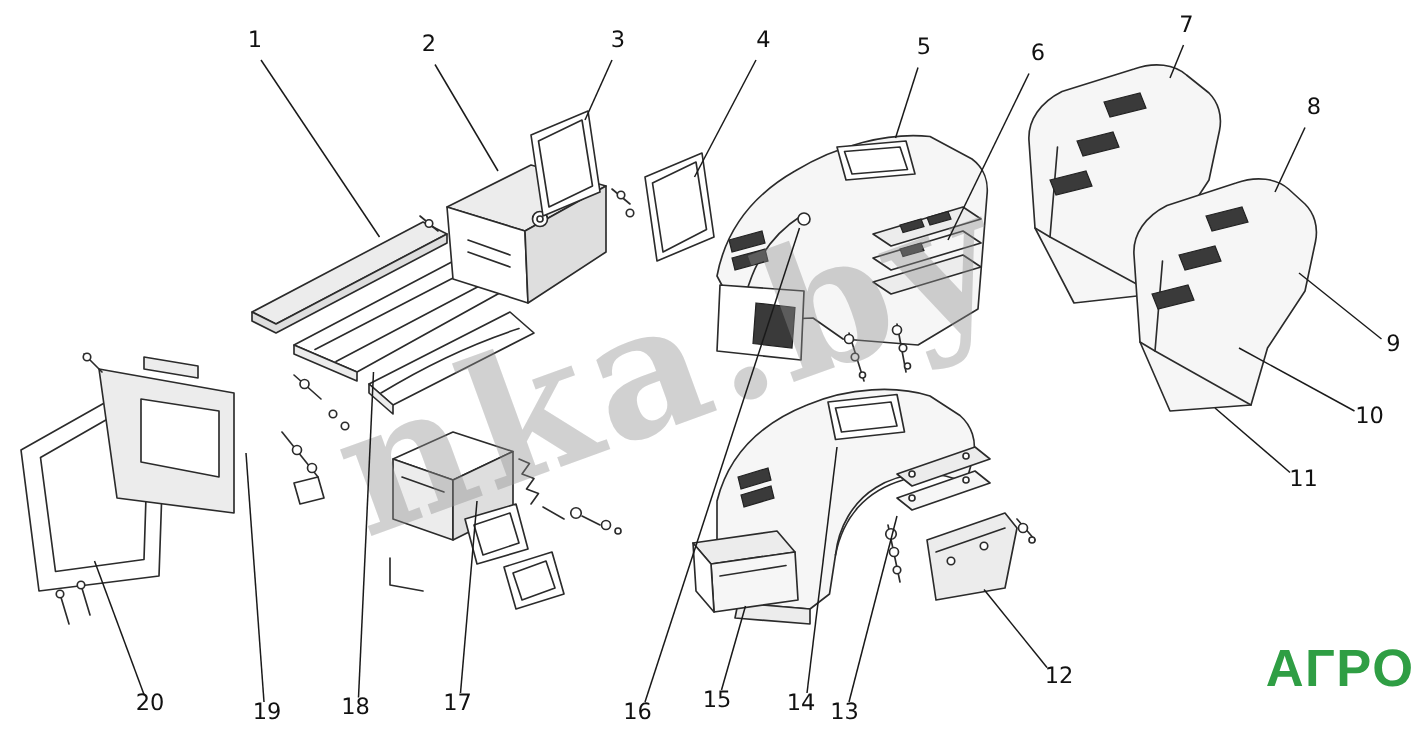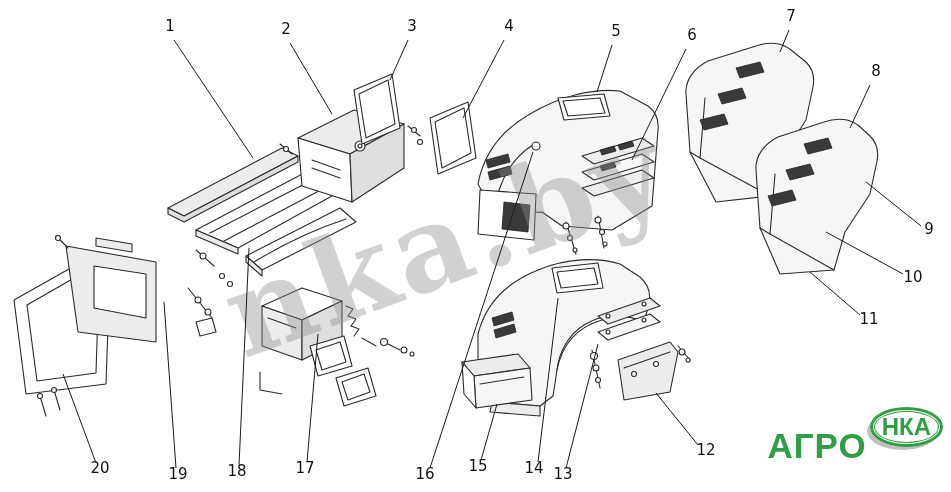--- a/index.html
+++ b/index.html
@@ -267,15 +267,14 @@
         <text x="237" y="476" class="part-num">18</text>
         <line x1="176" y1="468" x2="164" y2="302" class="leader"></line>
         <text x="178" y="479" class="part-num">19</text>
         <line x1="96" y1="463" x2="63" y2="374" class="leader"></line>
         <text x="100" y="473" class="part-num">20</text>
       </g>
   </svg>
 
   <div class="logo">
     <span class="logo-agro">АГРО</span>
-    <span class="logo-oval"><span>НКА</span></span>
   </div>
 </div>
 
 </body></html>

